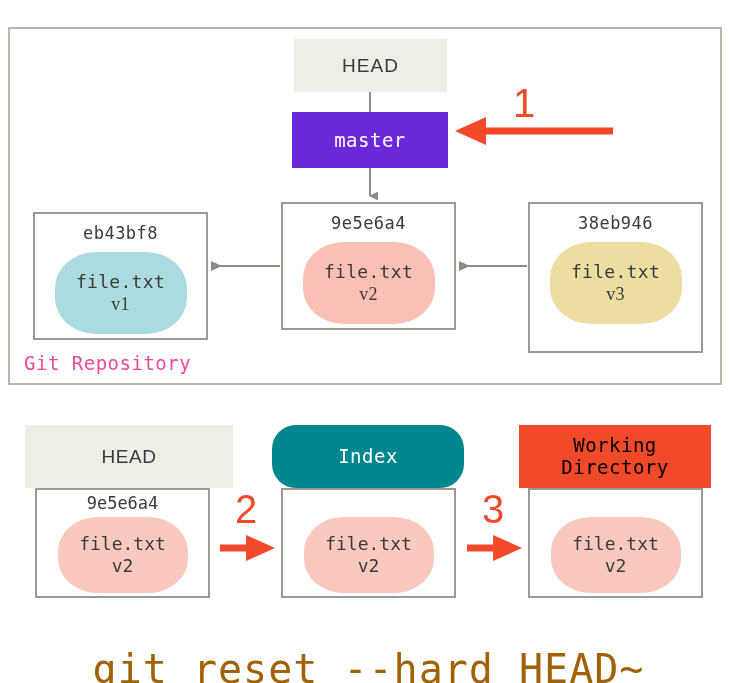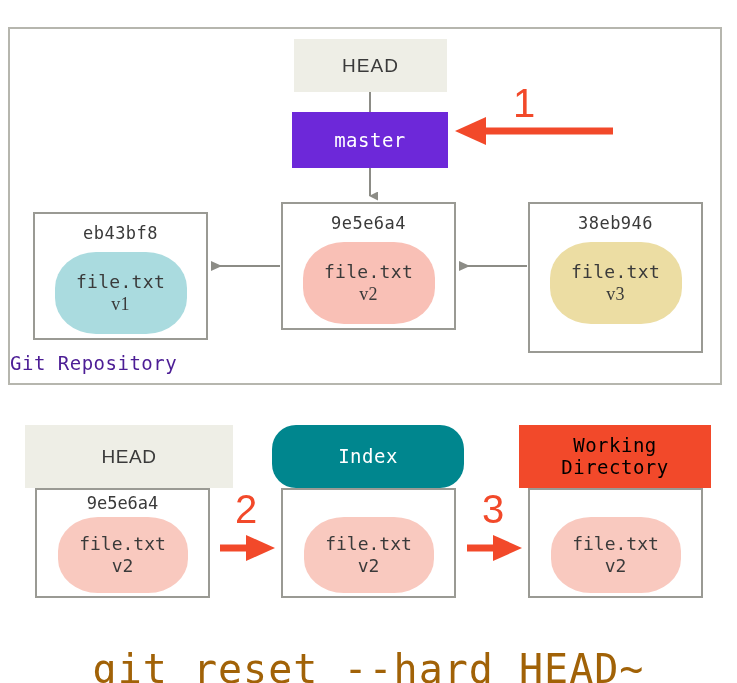--- a/index.html
+++ b/index.html
@@ -22,24 +22,24 @@
   .abs { position: absolute; box-sizing: border-box; }
 
   
   #repo-frame {
     left: 8px;  top: 27px;
     width: 714px; height: 358px;
     border: 2px solid #b6b6ae;
     background: #ffffff;
   }
   #repo-label {
-    left: 10px; top: 352px;
-    font-size: 19px;
-    letter-spacing: .5px;
-    color: #4c1d95;
+    left: 24px; top: 352px;
+    font-size: 19px;
+    letter-spacing: .5px;
+    color: #ec4899;
     white-space: nowrap;
   }
 
   
   .head-chip {
     background: #eeeee6;
     color: #3a3a3a;
     font-family: "Liberation Sans", "DejaVu Sans", sans-serif;
     display: flex;
     align-items: center;

